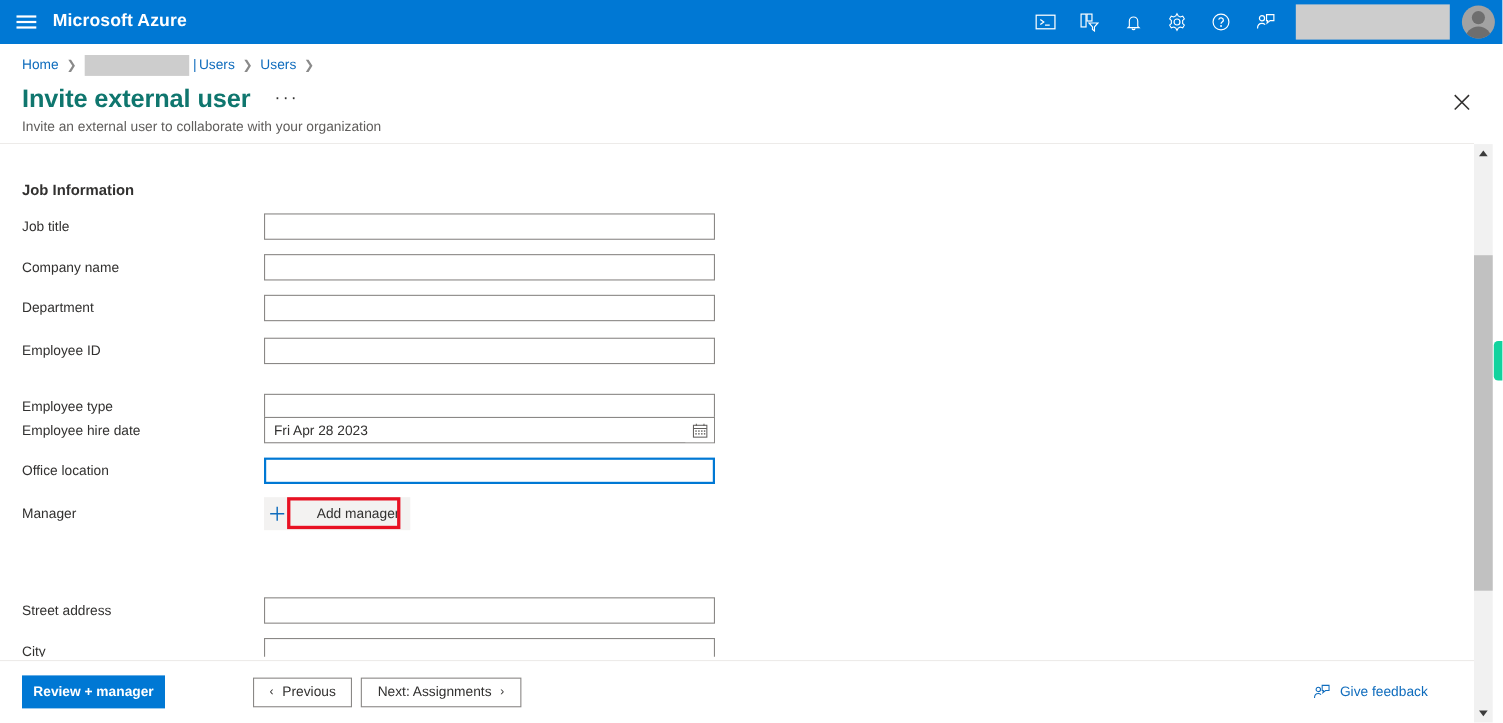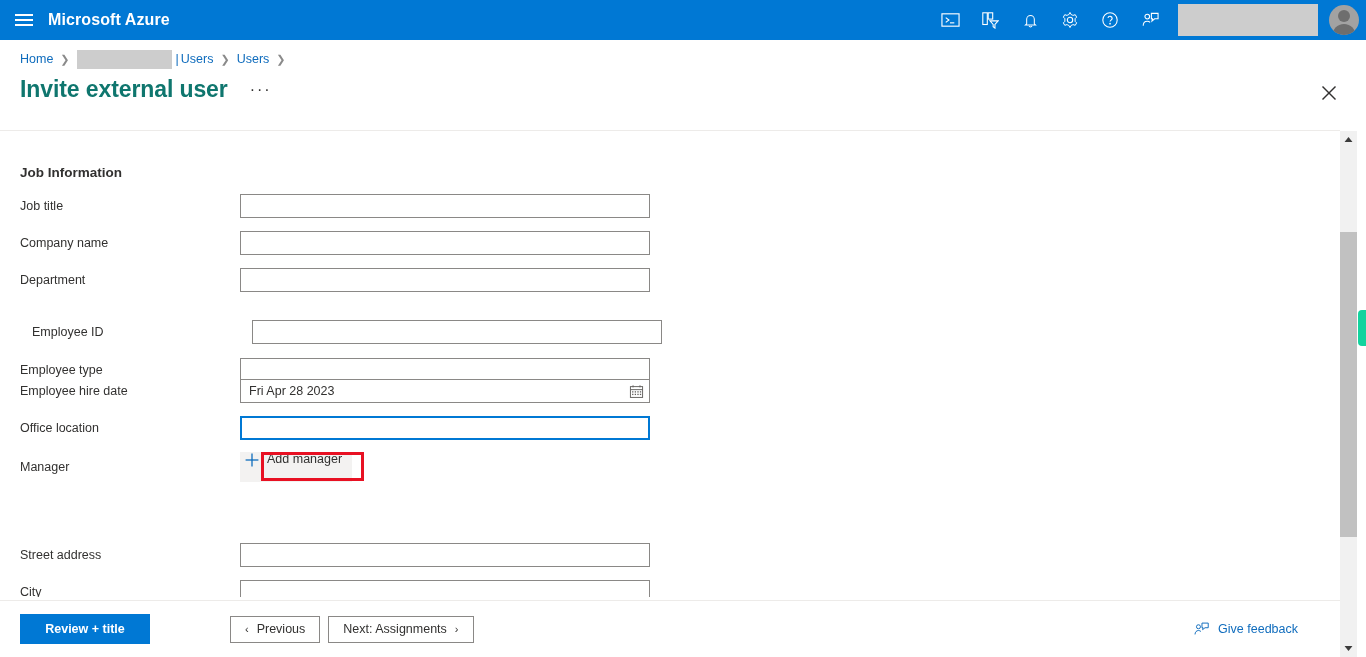--- a/index.html
+++ b/index.html
@@ -110,22 +110,22 @@
   .f-input::placeholder { color:#a19f9d; }
   .f-input.focused { border:2px solid #0078d4; }
   .date-wrap { position:relative; width:410px; height:24px; }
   .date-wrap .f-input { width:410px; padding-right:28px; }
   .cal-btn {
     position:absolute; right:1px; top:1px; width:26px; height:22px;
     display:flex; align-items:center; justify-content:center; cursor:pointer;
     background:#fff;
   }
   .add-btn-zone {
-    position:relative; display:flex; 
-    background:#f3f2f1; height:30px; padding:0 10px 0 4px; cursor:pointer;
+    position:relative; display:flex; align-items:center;
+    background:#f3f2f1; height:30px; padding:0 10px 0 4px; cursor:pointer;gap:21px;
   }
   .plus-icon { width:16px; height:16px; flex:0 0 16px; margin-right:7px; }
   .add-btn-label { font-size:12.5px; color:#323130; white-space:nowrap; }
   .redbox {
     position:absolute; left:261px; top:452px; width:103px; height:29px;
     border:3px solid #e81123; pointer-events:none;
   }
 
   
   .footer {
@@ -246,20 +246,21 @@
     <span class="bc-link">Users</span>
     <span class="bc-sep">❯</span>
     <span class="bc-link">Users</span>
     <span class="bc-sep">❯</span>
   </div>
 
   <div class="title-row">
     <div class="title">Invite external user</div>
     <div class="title-ellipsis">···</div>
   </div>
+  <div class="subtitle">Invite an external user to collaborate with your organization</div>
 
   <div class="close-x">
     <svg width="16" height="16" viewBox="0 0 16 16">
       <line x1="1.5" y1="1.5" x2="14.5" y2="14.5" stroke="#323130" stroke-width="1.4"></line>
       <line x1="14.5" y1="1.5" x2="1.5" y2="14.5" stroke="#323130" stroke-width="1.4"></line>
     </svg>
   </div>
 
   <div class="divider"></div>
 
@@ -277,21 +278,21 @@
     <div class="form-row" style="top:134px;">
       <div class="f-label">Department</div>
       <input class="f-input" type="text" value="" style="">
     </div>
 
     <div class="form-row" style="top:97px;">
       <div class="f-label">Company name</div>
       <input class="f-input" type="text" value="" style="">
     </div>
 
-    <div class="form-row" style="top:186px;margin-left:12px;">
+    <div class="form-row" style="top:173px;">
       <div class="f-label">Employee ID</div>
       <input class="f-input" type="text" value="" style="">
     </div>
 
     <div class="form-row" style="top:224px;">
       <div class="f-label">Employee type</div>
       <input class="f-input" type="text" value="" style="">
     </div>
 
     <div class="form-row" style="top:245px;">
@@ -344,21 +345,21 @@
     <div class="form-row" style="top:446px;">
       <div class="f-label">City</div>
       <input class="f-input" type="text" value="" style="">
     </div>
 
   </div>
 
   <div class="redbox"></div>
 
   <div class="footer">
-    <button class="btn-primary">Review + title</button>
+    <button class="btn-primary">Review + manager</button>
     <div class="nav-btns">
       <button class="btn-secondary">
         <span class="chev">‹</span>
         <span>Previous</span>
       </button>
       <button class="btn-secondary">
         <span>Next: Assignments</span>
         <span class="chev">›</span>
       </button>
     </div>

